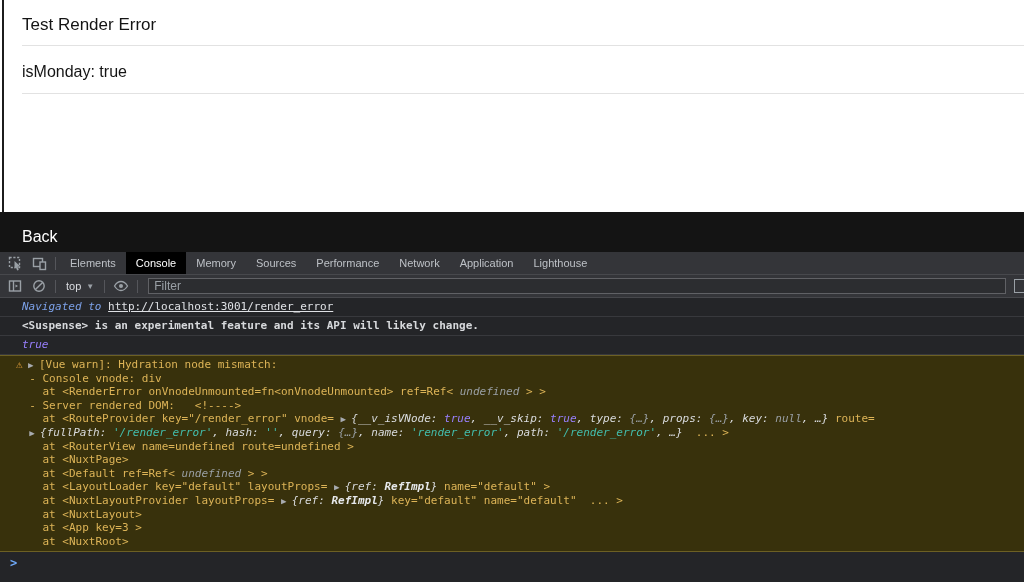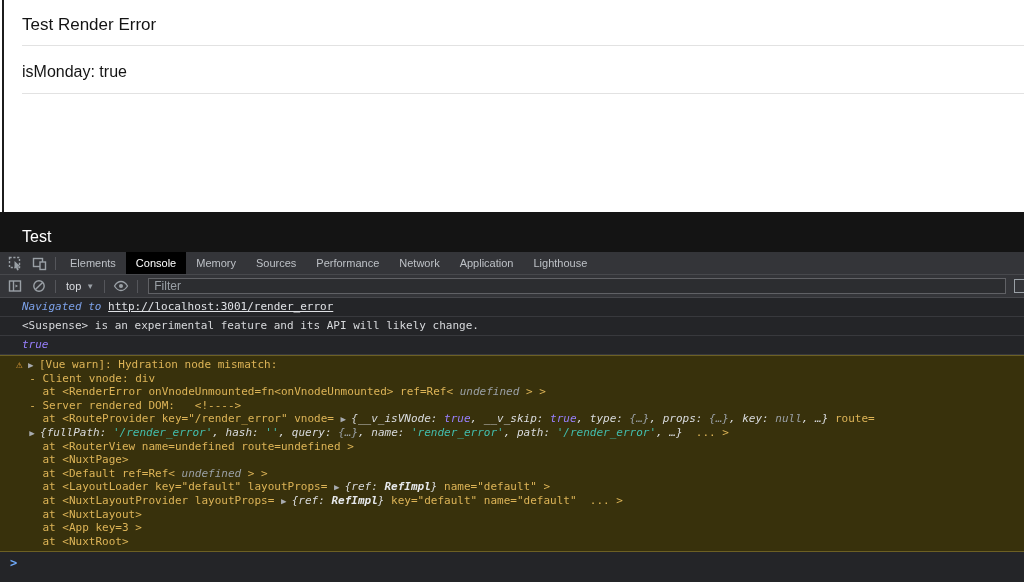--- a/index.html
+++ b/index.html
@@ -32,21 +32,21 @@
 
   
   .console-output{font-family:"DejaVu Sans Mono",monospace;font-size:11px;color:#d7d9dc;}
   .crow{border-bottom:1px solid #38393d;padding:2px 6px 2px 22px;line-height:14px;}
   .crow-warn{background:#38310c;border-top:1px solid #6c6024;border-bottom:1px solid #6c6024;padding:2px 6px 3px 16px;}
   .crow-warn .cline{line-height:13.2px;}
   .crow-prompt{border-bottom:none;padding:4px 6px 4px 10px;}
   .cline{white-space:pre;}
   .seg-info{color:#7ca1e8;font-style:italic;}
   .seg-link{color:#dfe1e5;text-decoration:underline;cursor:pointer;}
-  .seg-log{color:#d7d9dc;}
+  .seg-log{color:#d7d9dc;font-weight:bold;}
   .seg-b{color:#9980ff;font-style:italic;}
   .seg-w{color:#ddb457;}
   .seg-g{color:#9aa0a6;font-style:italic;}
   .seg-s{color:#43bfae;font-style:italic;}
   .seg-p{color:#d9dbde;font-style:italic;}
   .seg-pb{color:#e6e8eb;font-style:italic;font-weight:bold;}
   .seg-arr{color:#a8abb0;font-size:9px;cursor:pointer;}
   .seg-wi{color:#e8a33d;font-size:11px;}
   .seg-prompt{color:#6ea8f8;font-weight:bold;font-size:12px;}
   svg{display:block;}
@@ -56,21 +56,21 @@
 
 <div class="page">
   <div class="left-edge"></div>
   <div class="page-title">Test Render Error</div>
   <div class="hr hr1"></div>
   <div class="page-body">isMonday: true</div>
   <div class="hr hr2"></div>
 </div>
 
 <div class="dark-strip">
-  <div class="back-link">Test</div>
+  <div class="back-link">Back</div>
 </div>
 
 <div class="devtools">
 
   <div class="tabbar">
     <div class="ibtn" style="margin-left:3px">
       <span>
         <svg width="15" height="15" viewBox="0 0 15 15">
           <rect x="1.5" y="1.5" width="10" height="10" fill="none" stroke="#9aa0a6" stroke-width="1.4" stroke-dasharray="2.2,1.6"></rect>
           <path d="M6.5 5 L12.5 10.5 L9.6 10.8 L10.8 14 L9.1 14.4 L8 11.3 L6.5 12.8 Z" fill="#9aa0a6"></path>
@@ -140,21 +140,21 @@
         <div class="cline"><span class="seg-info">Navigated to </span><span class="seg-link">http://localhost:3001/render_error</span></div>
       </div>
       <div class="crow crow-log">
         <div class="cline"><span class="seg-log">&lt;Suspense&gt; is an experimental feature and its API will likely change.</span></div>
       </div>
       <div class="crow crow-log">
         <div class="cline"><span class="seg-b">true</span></div>
       </div>
       <div class="crow crow-warn">
         <div class="cline"><span class="seg-wi">⚠</span><span class="seg-arr"> ▶ </span><span class="seg-w">[Vue warn]: Hydration node mismatch:</span></div>
-        <div class="cline"><span class="seg-w">  - Client vnode: div</span></div>
+        <div class="cline"><span class="seg-w">  - Console vnode: div</span></div>
         <div class="cline"><span class="seg-w">    at &lt;RenderError onVnodeUnmounted=fn&lt;onVnodeUnmounted&gt; ref=Ref&lt; </span><span class="seg-g">undefined</span><span class="seg-w"> &gt; &gt;</span></div>
         <div class="cline"><span class="seg-w">  - Server rendered DOM:   &lt;!----&gt;</span></div>
         <div class="cline"><span class="seg-w">    at &lt;RouteProvider key="/render_error" vnode= </span><span class="seg-arr">▶ </span><span class="seg-p">{__v_isVNode: </span><span class="seg-b">true</span><span class="seg-p">, __v_skip: </span><span class="seg-b">true</span><span class="seg-p">, type: </span><span class="seg-g">{…}</span><span class="seg-p">, props: </span><span class="seg-g">{…}</span><span class="seg-p">, key: </span><span class="seg-g">null</span><span class="seg-p">, …}</span><span class="seg-w"> route=</span></div>
         <div class="cline"><span class="seg-w">  </span><span class="seg-arr">▶ </span><span class="seg-p">{fullPath: </span><span class="seg-s">'/render_error'</span><span class="seg-p">, hash: </span><span class="seg-s">''</span><span class="seg-p">, query: </span><span class="seg-g">{…}</span><span class="seg-p">, name: </span><span class="seg-s">'render_error'</span><span class="seg-p">, path: </span><span class="seg-s">'/render_error'</span><span class="seg-p">, …}</span><span class="seg-w">  ... &gt;</span></div>
         <div class="cline"><span class="seg-w">    at &lt;RouterView name=undefined route=undefined &gt;</span></div>
         <div class="cline"><span class="seg-w">    at &lt;NuxtPage&gt;</span></div>
         <div class="cline"><span class="seg-w">    at &lt;Default ref=Ref&lt; </span><span class="seg-g">undefined</span><span class="seg-w"> &gt; &gt;</span></div>
         <div class="cline"><span class="seg-w">    at &lt;LayoutLoader key="default" layoutProps= </span><span class="seg-arr">▶ </span><span class="seg-p">{ref: </span><span class="seg-pb">RefImpl</span><span class="seg-p">}</span><span class="seg-w"> name="default" &gt;</span></div>
         <div class="cline"><span class="seg-w">    at &lt;NuxtLayoutProvider layoutProps= </span><span class="seg-arr">▶ </span><span class="seg-p">{ref: </span><span class="seg-pb">RefImpl</span><span class="seg-p">}</span><span class="seg-w"> key="default" name="default"  ... &gt;</span></div>
         <div class="cline"><span class="seg-w">    at &lt;NuxtLayout&gt;</span></div>

